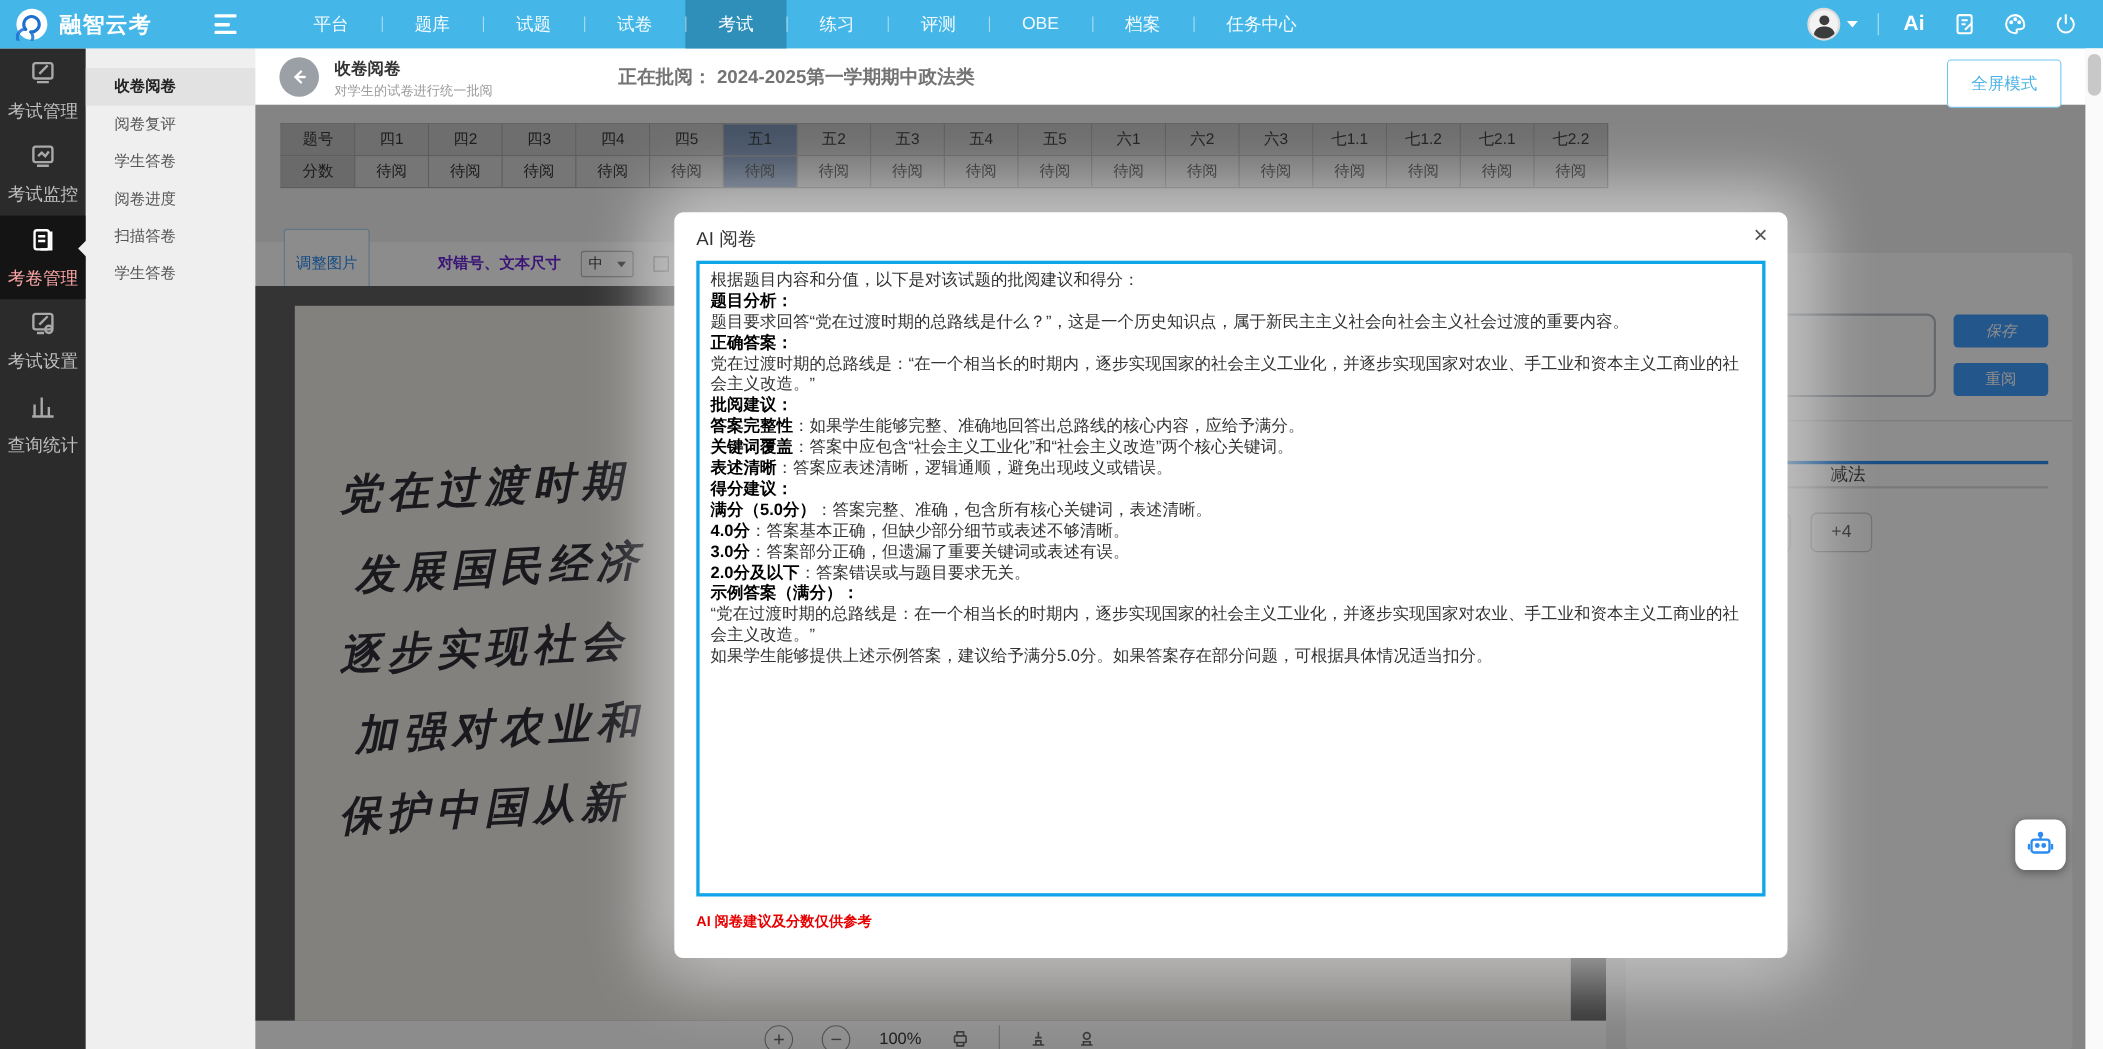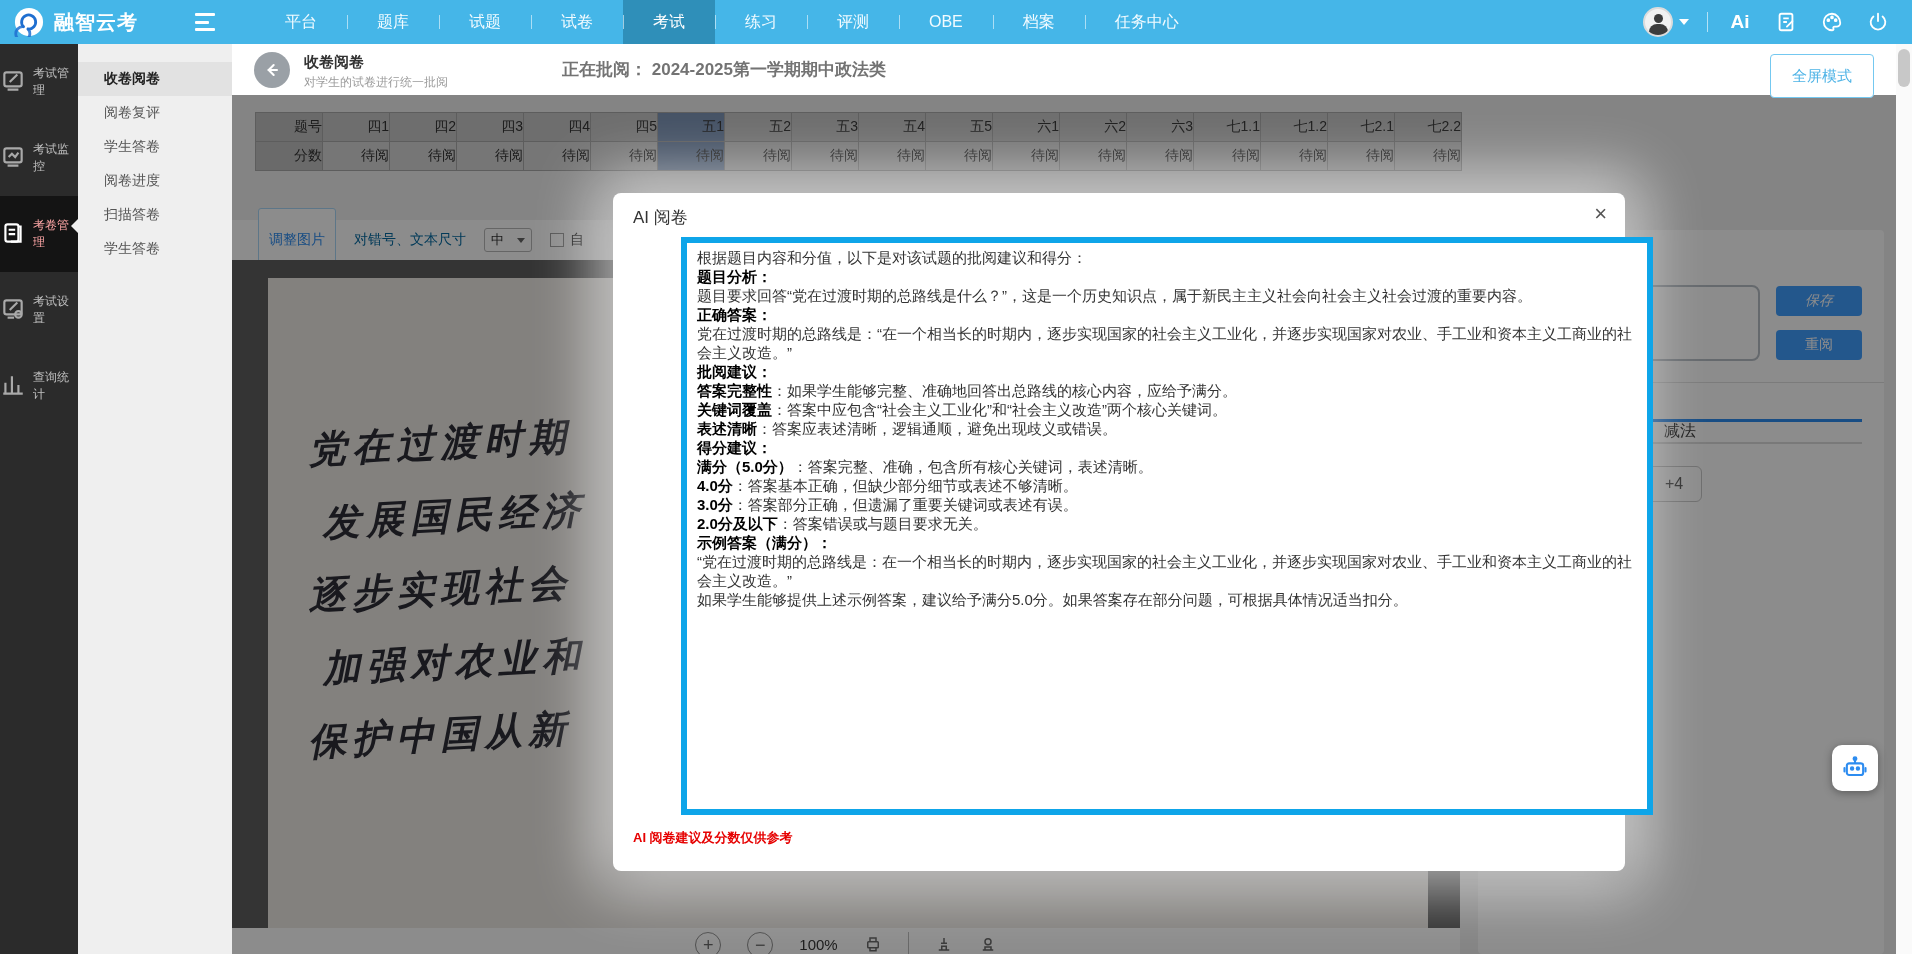--- a/index.html
+++ b/index.html
@@ -22,21 +22,21 @@
   #avatar { width:30px; height:30px; border-radius:50%; background:#f2f2f2; border:2px solid #dcdcdc; position:relative; overflow:hidden; }
   #avatar .head { position:absolute; left:9px; top:5px; width:9px; height:9px; border-radius:50%; background:#3c3c3c; }
   #avatar .body { position:absolute; left:4px; top:15px; width:19px; height:14px; border-radius:8px 8px 0 0; background:#3c3c3c; }
   .caret-down { width:0; height:0; border-left:5px solid transparent; border-right:5px solid transparent; border-top:6px solid #fff; }
   .tb-divider { width:1px; height:20px; background:rgba(255,255,255,.6); }
   .tb-icon { color:#fff; cursor:pointer; display:flex; align-items:center; justify-content:center; width:28px; height:28px; }
   #ai-entry { font-size:19px; font-weight:bold; color:#fff; }
 
   
   #sidebar { position:absolute; left:0; top:44px; width:78px; height:910px; background:#2b2b2b; z-index:30; }
-  .side-item { position:relative; height:76px; display:flex; align-items:center; justify-content:center; gap:7px; color:#c0c0c0; font-size:12px; cursor:pointer; }
+  .side-item { position:relative; height:76px; display:flex; flex-direction:column; align-items:center; justify-content:center; gap:7px; color:#c0c0c0; font-size:16px; cursor:pointer;text-align:right; }
   .side-item svg { stroke:#a9a9a9; }
   .side-item.active { background:#141414; color:#fca5a5; }
   .side-item.active svg { stroke:#fff; }
   .side-item.active::after { content:""; position:absolute; right:-1px; top:50%; margin-top:-16px; width:0; height:0; border-top:8px solid transparent; border-bottom:8px solid transparent; border-right:8px solid #efefef; }
 
   
   #submenu { position:absolute; left:78px; top:44px; width:154px; height:910px; background:#efefef; z-index:30; padding-top:18px; }
   .sub-item { height:34px; display:flex; align-items:center; padding-left:26px; font-size:14px; color:#555; cursor:pointer; }
   .sub-item.active { background:#e2e2e2; color:#222; font-weight:bold; }
 
@@ -46,30 +46,30 @@
   #hdr-title { position:absolute; left:72px; top:9px; font-size:15px; font-weight:bold; color:#333; }
   #hdr-sub { position:absolute; left:72px; top:30px; font-size:12px; color:#9a9a9a; }
   #grading-line { position:absolute; left:330px; top:14px; font-size:17px; font-weight:bold; color:#737373; }
   #fullscreen-btn { position:absolute; right:22px; top:10px; width:104px; height:44px; border:1px solid #74c8f0; border-radius:4px; color:#4db3e6; font-size:15px; display:flex; align-items:center; justify-content:center; background:#fff; cursor:pointer; }
 
   
   #content { position:absolute; left:232px; top:95px; width:1664px; height:859px; background:#f0f0f0; z-index:10; }
 
   
   #qtable { position:absolute; left:23px; top:17px; border-collapse:collapse; }
-  #qtable td { border:1px solid #a9a9a9; text-align:right; font-size:14px; color:#333; height:29px; cursor:pointer; }
+  #qtable td { border:1px solid #a9a9a9; text-align:center; font-size:14px; color:#333; height:29px; cursor:pointer; }
   #qtable tr.r1 td { background:#c9c9c9; width:67px; }
   #qtable tr.r2 td { background:#d8d8d8; }
   #qtable td.head { width:62px; background:#c2c2c2 !important; font-weight:normal; cursor:default; }
   #qtable td.sel { background:#7e95b8 !important; }
 
   
   #toolbar { position:absolute; left:0px; top:125px; width:1228px; height:40px; background:#fff; display:flex; align-items:center; gap:18px; padding-left:26px; }
   #adjust-btn { color:#2d8cf0; font-size:14px; border:1px solid #a9d7f7; border-radius:3px; padding:22px 10px; background:#fff; cursor:pointer; }
-  #marksize-label { font-size:14px; font-weight:normal; color:#0369a1; }
+  #marksize-label { font-size:14px; font-weight:bold; color:#6d28d9;margin-left:44px; }
   #size-select { width:48px; height:24px; border:1px solid #b9b9b9; border-radius:3px; background:#fff; display:flex; align-items:center; justify-content:space-between; padding:0 6px; font-size:13px; color:#333; cursor:pointer; }
   #size-select .sc { width:0; height:0; border-left:4px solid transparent; border-right:4px solid transparent; border-top:5px solid #666; }
   #auto-check { display:flex; align-items:center; gap:6px; }
   #auto-check .box { width:14px; height:14px; border:1px solid #9a9a9a; background:#fff; cursor:pointer; }
   #auto-check .lbl { font-size:14px; color:#333; }
 
   
   #viewer { position:absolute; left:0; top:165px; width:1228px; height:668px; background:#606060; }
   #sheet { position:absolute; left:36px; top:18px; width:1160px; height:650px; background:#efece6; }
   .hw-line { position:absolute; left:40px; font-size:38px; font-weight:bold; color:#2e2e38; transform:rotate(-3deg); letter-spacing:6px; font-style:italic; white-space:nowrap; }
@@ -101,21 +101,21 @@
 
   
   #scrollbar { position:absolute; left:1896px; top:44px; width:16px; height:910px; background:#fafafa; z-index:45; }
   #scroll-thumb { position:absolute; left:2px; top:5px; width:12px; height:38px; background:#c8c8c8; border-radius:6px; cursor:pointer; }
 
   
   #modal { position:absolute; left:613px; top:193px; width:1012px; height:678px; background:#fff; border-radius:8px; z-index:60;
     box-shadow:0 0 60px 18px rgba(255,255,255,.65), 0 6px 30px rgba(0,0,0,.25); }
   #modal-title { position:absolute; left:20px; top:13px; font-size:17px; color:#333; }
   #modal-close { position:absolute; right:18px; top:10px; font-size:22px; color:#555; cursor:pointer; line-height:1; }
-  #ai-textbox { position:absolute; left:20px; top:44px; width:972px; height:578px; border:6px solid #0ea5e9; background:#fff; padding:5px 10px; overflow-y:auto; font-size:15px; line-height:19px; color:#333;margin-left:48px; }
+  #ai-textbox { position:absolute; left:20px; top:44px; width:972px; height:578px; border:3px solid #0ea5e9; background:#fff; padding:5px 10px; overflow-y:auto; font-size:15px; line-height:19px; color:#333; }
   #ai-textbox .line b { color:#000; }
   #modal-footer { position:absolute; left:20px; top:636px; font-size:13px; font-weight:bold; color:#e60000; }
 </style>
 </head>
 <body>
 
 <div id="topbar">
   <div id="logo">
     <svg width="30" height="30" viewBox="0 0 32 32">
       <circle cx="16" cy="16" r="15" fill="#fff"></circle>

